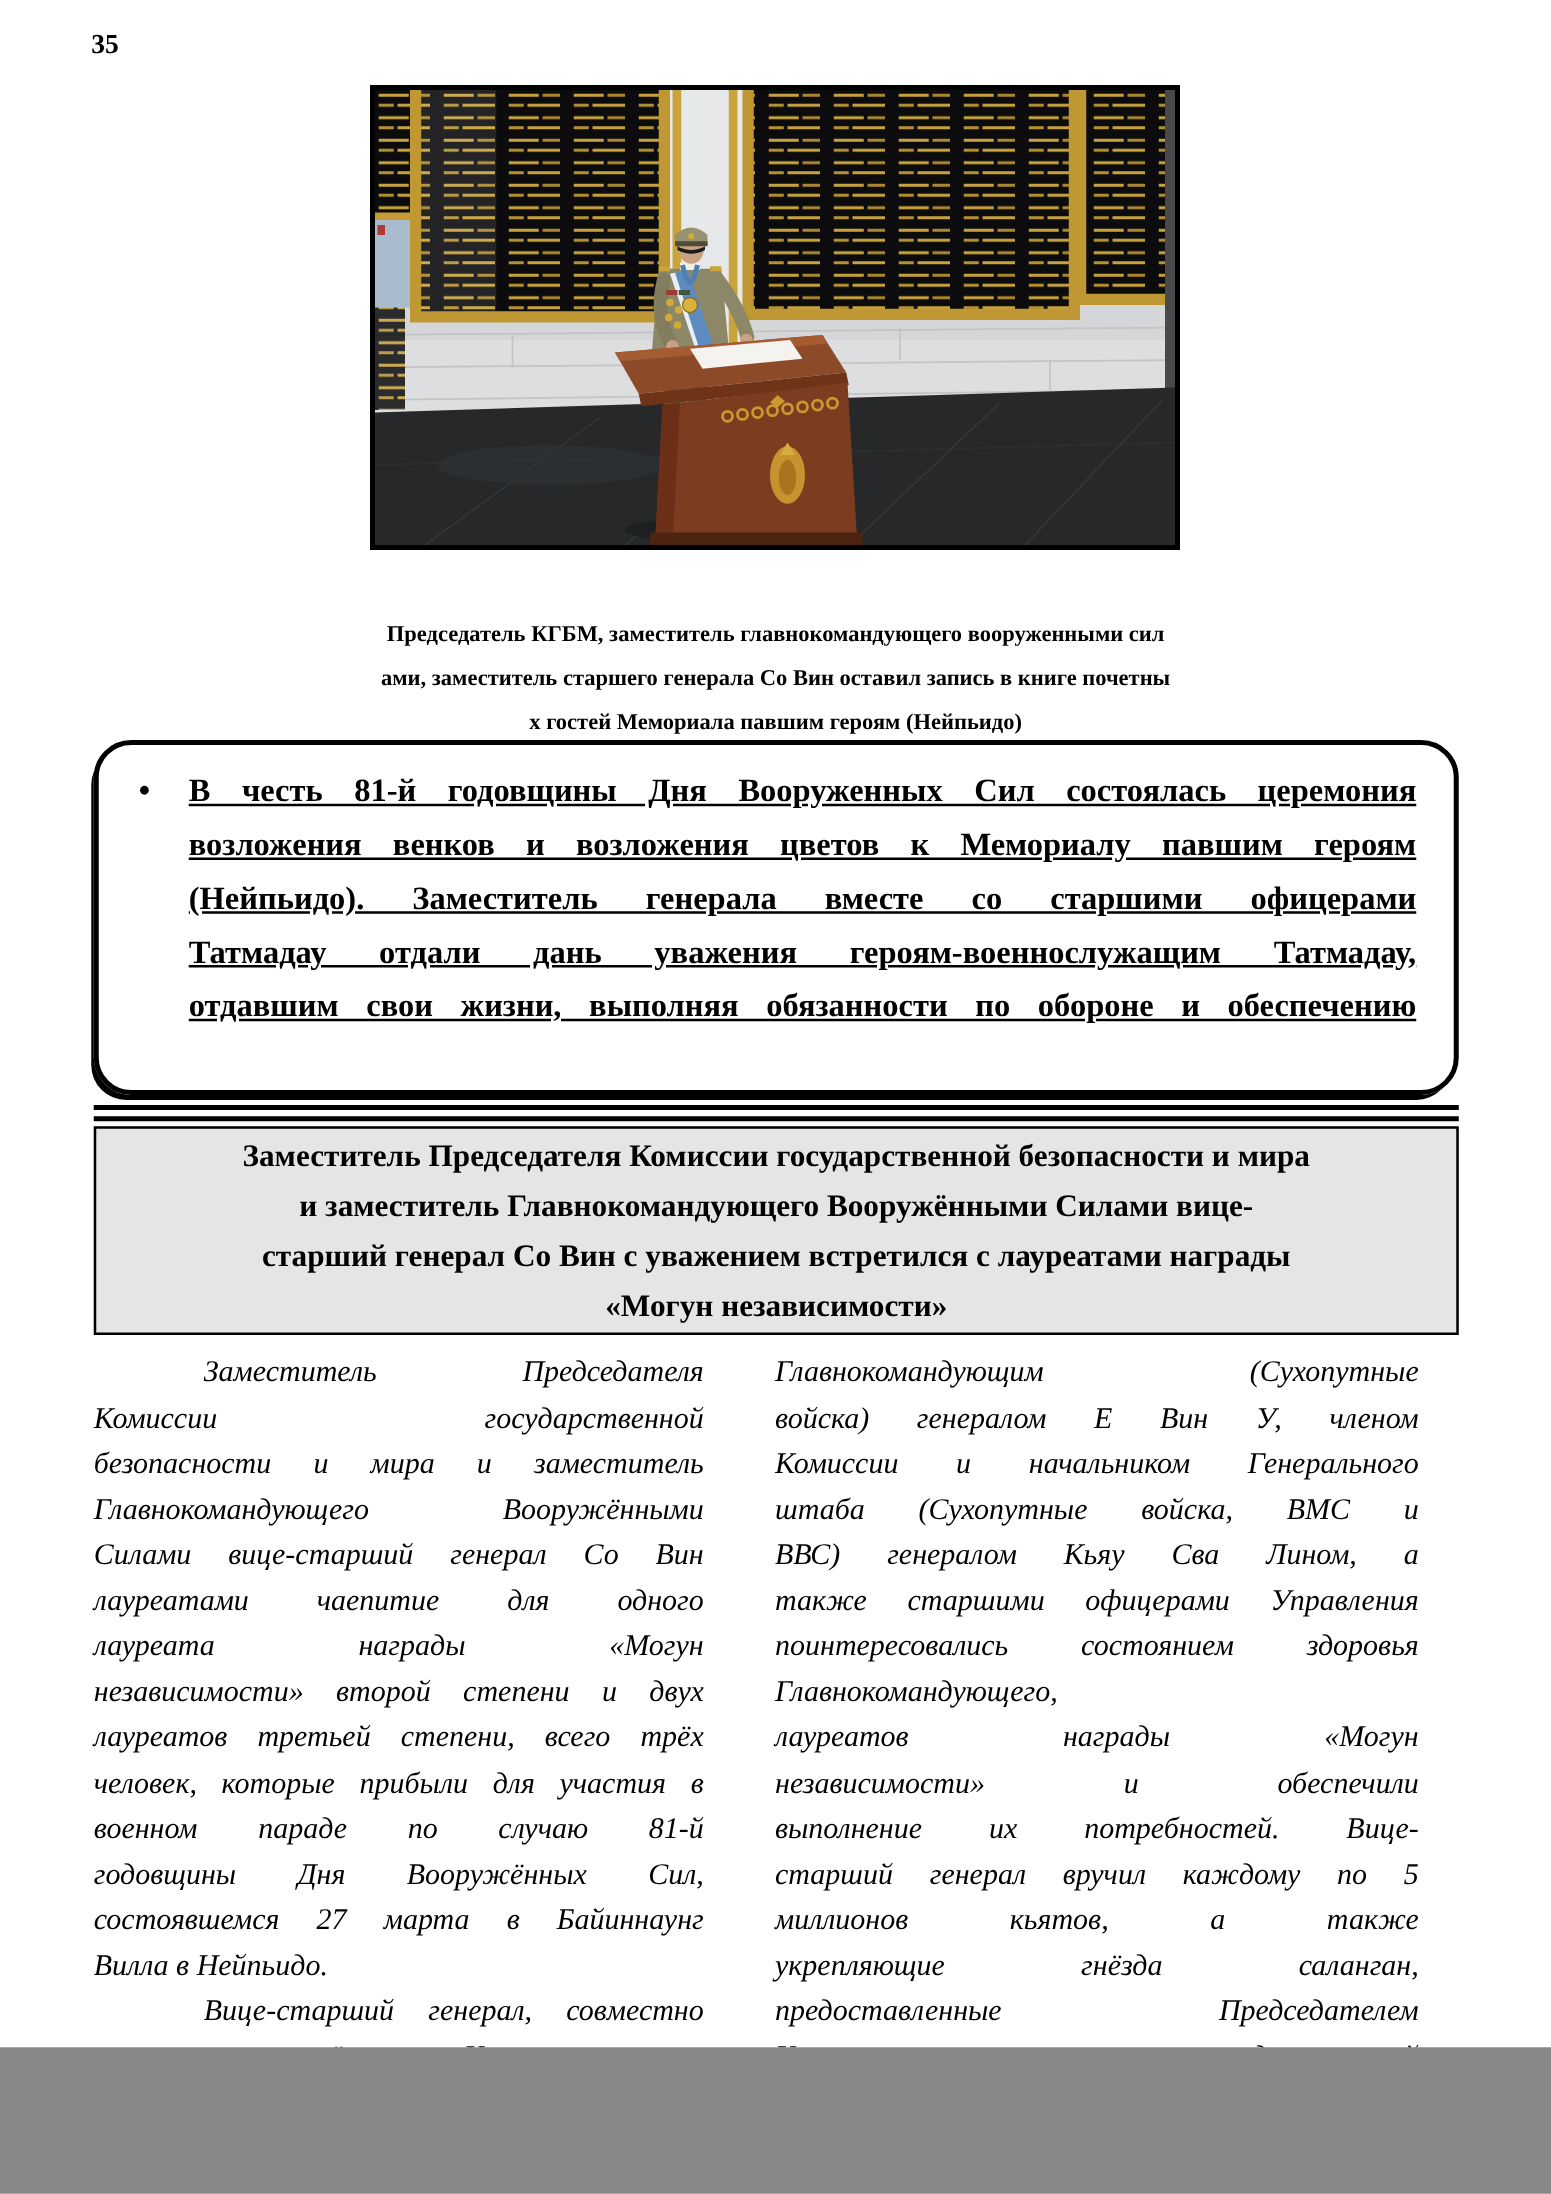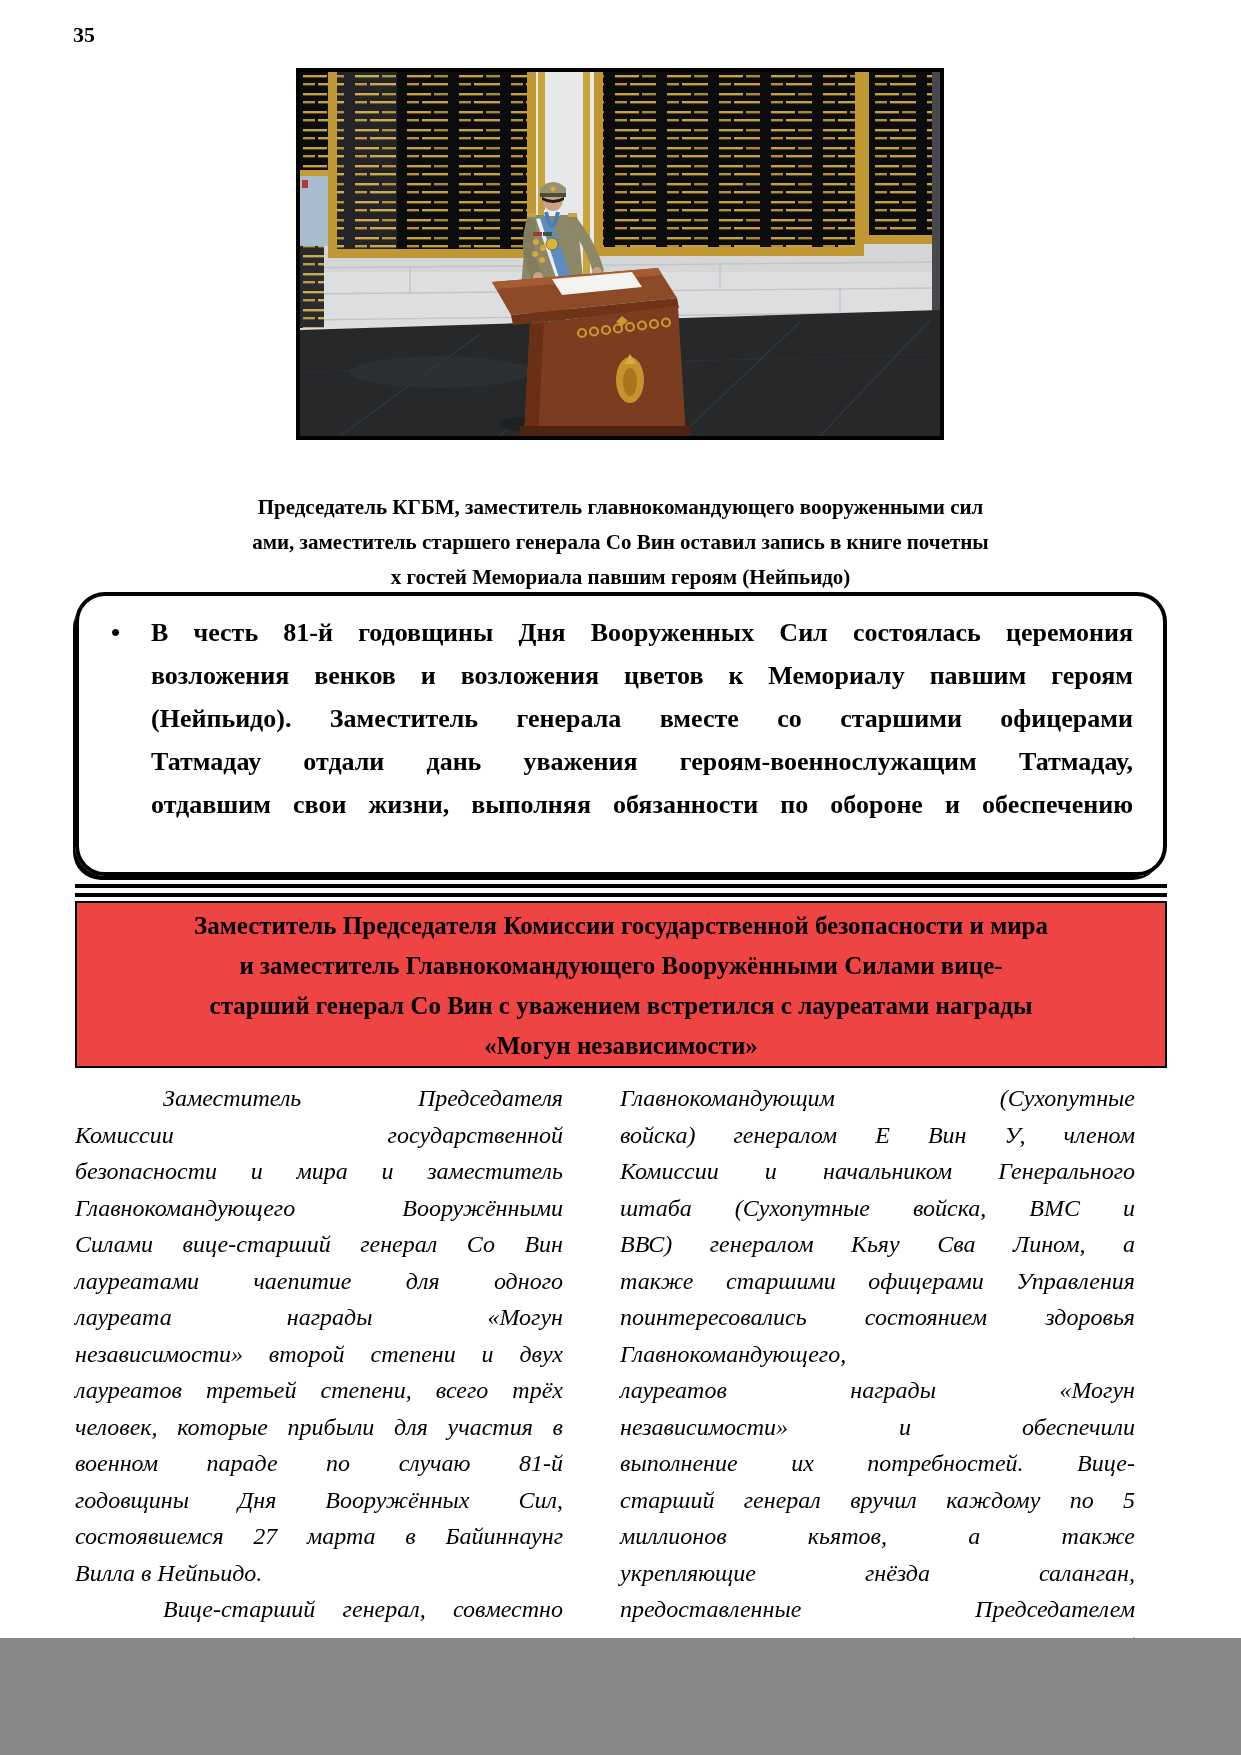--- a/index.html
+++ b/index.html
@@ -9,33 +9,33 @@
     font-family:"Liberation Serif","DejaVu Serif",serif; color:#000;
   }
   .page-num{position:absolute; left:73px; top:22px; font-size:22px; font-weight:bold;}
   .photo{
     position:absolute; left:296px; top:68px; width:648px; height:372px;
     background:#000; padding:4px; box-sizing:border-box; margin:0;
   }
   .photo svg{display:block;}
   .caption{
     position:absolute; left:0; top:490px; width:1241px;
-    font-size:21px; font-weight:bold; line-height:35px;
+    font-size:18px; font-weight:bold; line-height:35px;
   }
   .center > div{text-align:center;}
   .just  > div{text-align:justify; text-align-last:justify;}
   .indent > div:first-child{text-indent:88px;}
   .bullet-box{
     position:absolute; left:75px; top:592px; width:1092px; height:284px;
     border:4px solid #000; border-radius:30px; box-sizing:border-box;
     box-shadow:-4px 6px 0 -2px #000;
     padding:15px 30px 0 26px; display:flex;
   }
   .bullet-glyph{width:40px; font-size:26px; font-weight:bold; line-height:43px; padding-left:6px;}
-  .li-text{flex:1; font-size:26px; font-weight:bold; line-height:43px;}
+  .li-text{flex:1; font-size:26px; font-weight:bold; line-height:43px;text-decoration:underline;}
   .double-rule{
     position:absolute; left:75px; top:884px; width:1092px; height:0;
     border-top:13px double #000;
   }
   .heading-box{
     position:absolute; left:75px; top:901px; width:1092px; height:167px;
     border:2px solid #000; box-sizing:border-box; padding-top:3px;
     font-size:25px; font-weight:bold; line-height:40px;
   }
   .columns{
@@ -193,21 +193,21 @@
           <div>возложения венков и возложения цветов к Мемориалу павшим героям</div>
           <div>(Нейпьидо). Заместитель генерала вместе со старшими офицерами</div>
           <div>Татмадау отдали дань уважения героям-военнослужащим Татмадау,</div>
           <div>отдавшим свои жизни, выполняя обязанности по обороне и обеспечению</div>
         </div>
     </div>
   </div>
 
   <div class="double-rule"></div>
 
-  <div class="heading-box center" style="background: #ef4444;">
+  <div class="heading-box center" style="background: #e5e5e5;">
       <div>Заместитель Председателя Комиссии государственной безопасности и мира</div>
       <div>и заместитель Главнокомандующего Вооружёнными Силами вице-</div>
       <div>старший генерал Со Вин с уважением встретился с лауреатами награды</div>
       <div>«Могун независимости»</div>
     </div>
 
   <div class="columns">
     <div class="col-left">
       <div class="p just indent">
           <div>Заместитель Председателя</div>

